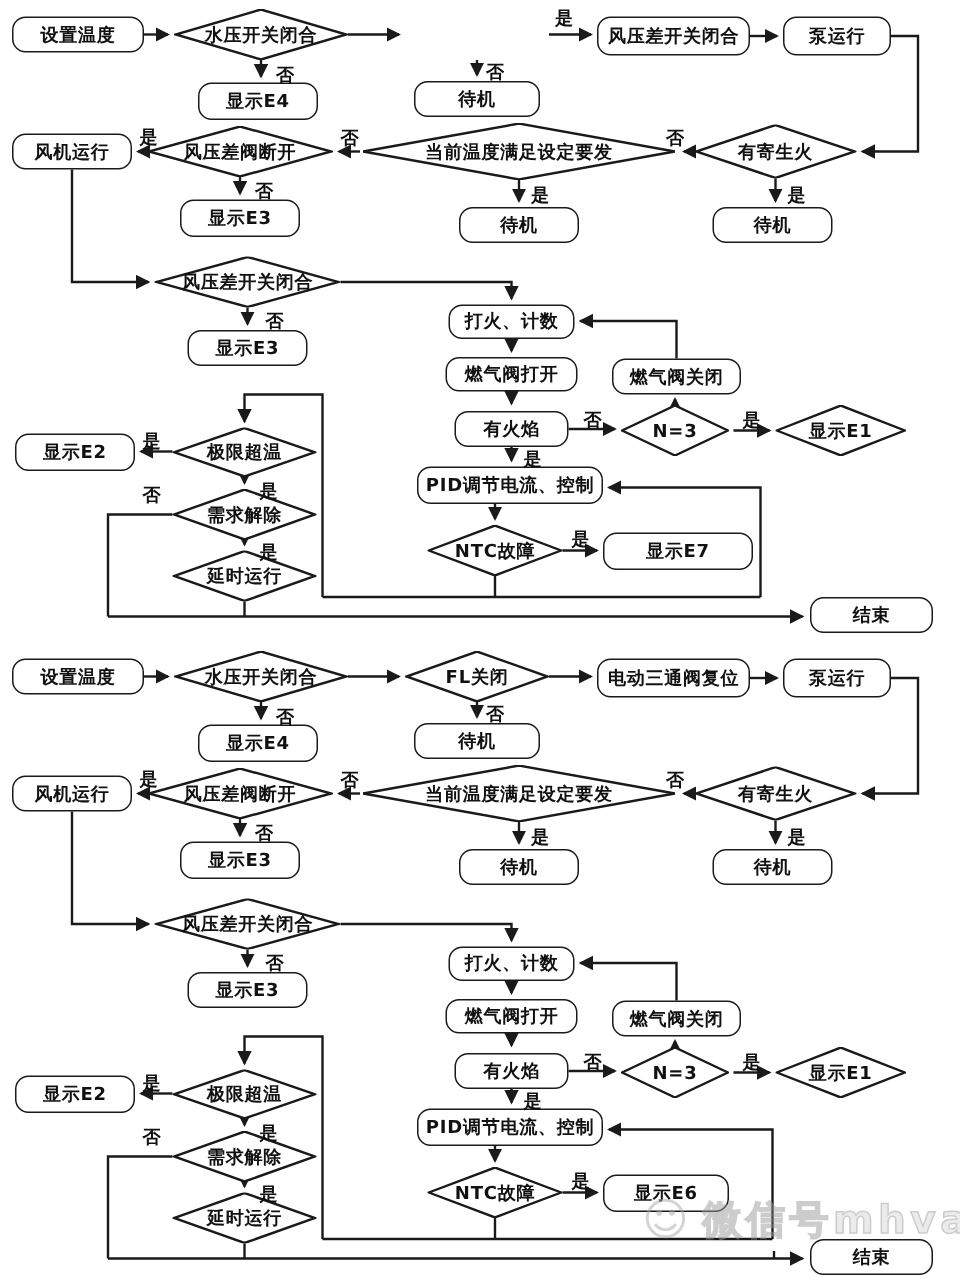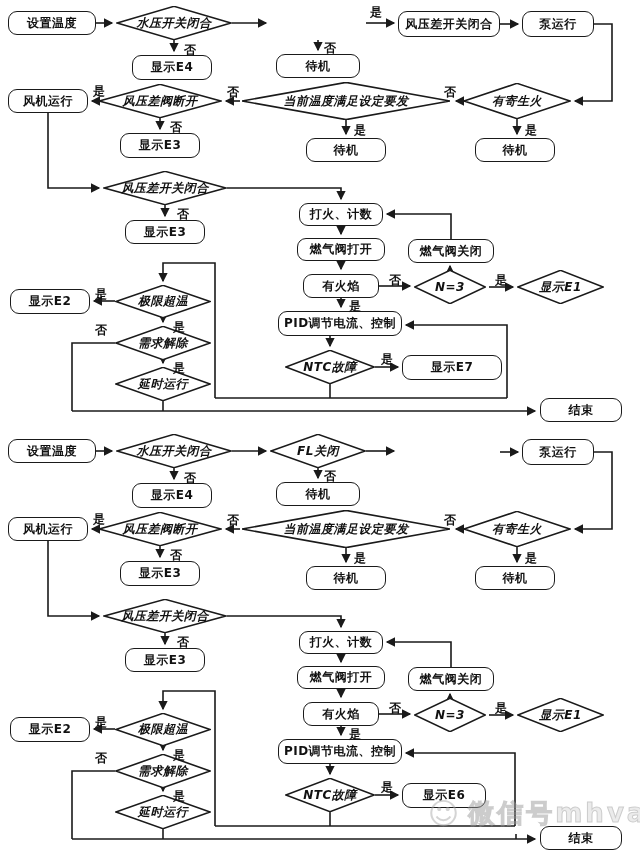--- a/index.html
+++ b/index.html
@@ -3,21 +3,21 @@
 <meta charset="utf-8">
 <style>
   html,body{margin:0;padding:0;background:#fff;}
   .canvas{position:relative;width:640px;height:852px;background:#ffffff;overflow:hidden;
           font-family:"DejaVu Sans","Liberation Sans",sans-serif;}
   .wires{position:absolute;left:0;top:0;z-index:0;}
   .w{fill:none;stroke:#1a1a1a;stroke-width:1.6px;}
   .n{position:absolute;z-index:1;display:flex;align-items:center;justify-content:center;
      text-align:center;font-weight:bold;font-size:12px;color:#111;line-height:1.05;letter-spacing:.5px;}
   .r{background:#fff;border:1.6px solid #1a1a1a;border-radius:9px;box-sizing:border-box;}
-  .d{background:transparent;font-style:italic;}
+  .d{background:transparent;}
   .dd{position:absolute;inset:0;width:100%;height:100%;z-index:-1;}
   .dd polygon{fill:#ffffff;stroke:#1a1a1a;stroke-width:1.6;vector-effect:non-scaling-stroke;}
   .lb{position:absolute;z-index:2;font-weight:bold;font-size:12px;color:#111;}
   .wm{position:absolute;z-index:3;display:flex;align-items:center;gap:6px;
       color:#aaaaaa;opacity:.5;font-weight:bold;letter-spacing:3px;white-space:nowrap;}
   .wm .wm-icon{font-size:30px;}
   .wm .wm-text{font-size:26px;-webkit-text-stroke:1px #9a9a9a;color:#d9d9d9;}
 </style>
 </head>
 <body>
@@ -176,20 +176,21 @@
   <div class="lb" style="left:173px;top:319px">是</div>
   <div class="lb" style="left:173px;top:360px">是</div>
 
   <div class="n r" style="left:8px;top:439px;width:88px;height:24px">设置温度</div>
   <div class="n d" style="left:116px;top:434px;width:116px;height:34px"><svg class="dd" viewBox="0 0 100 100" preserveAspectRatio="none" aria-hidden="true">
         <polygon points="50,1 99,50 50,99 1,50"></polygon>
       </svg>水压开关闭合</div>
   <div class="n d" style="left:270px;top:434px;width:96px;height:34px"><svg class="dd" viewBox="0 0 100 100" preserveAspectRatio="none" aria-hidden="true">
         <polygon points="50,1 99,50 50,99 1,50"></polygon>
       </svg>FL关闭</div>
+  <div class="n r" style="left:398px;top:439px;width:102px;height:26px">电动三通阀复位</div>
   <div class="n r" style="left:522px;top:439px;width:72px;height:26px">泵运行</div>
   <div class="n r" style="left:132px;top:483px;width:80px;height:25px">显示E4</div>
   <div class="n r" style="left:276px;top:482px;width:84px;height:24px">待机</div>
   <div class="n d" style="left:463px;top:511px;width:108px;height:36px"><svg class="dd" viewBox="0 0 100 100" preserveAspectRatio="none" aria-hidden="true">
         <polygon points="50,1 99,50 50,99 1,50"></polygon>
       </svg>有寄生火</div>
   <div class="n d" style="left:240px;top:510px;width:212px;height:38px"><svg class="dd" viewBox="0 0 100 100" preserveAspectRatio="none" aria-hidden="true">
         <polygon points="50,1 99,50 50,99 1,50"></polygon>
       </svg>当前温度满足设定要发</div>
   <div class="n d" style="left:98px;top:512px;width:124px;height:34px"><svg class="dd" viewBox="0 0 100 100" preserveAspectRatio="none" aria-hidden="true">

